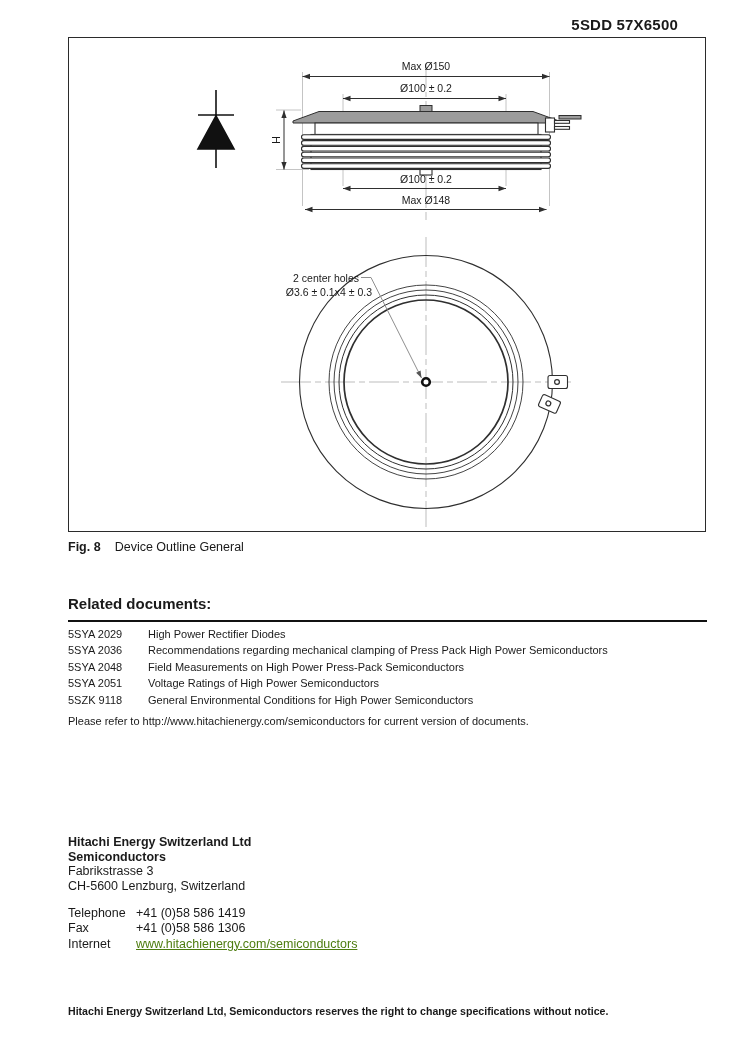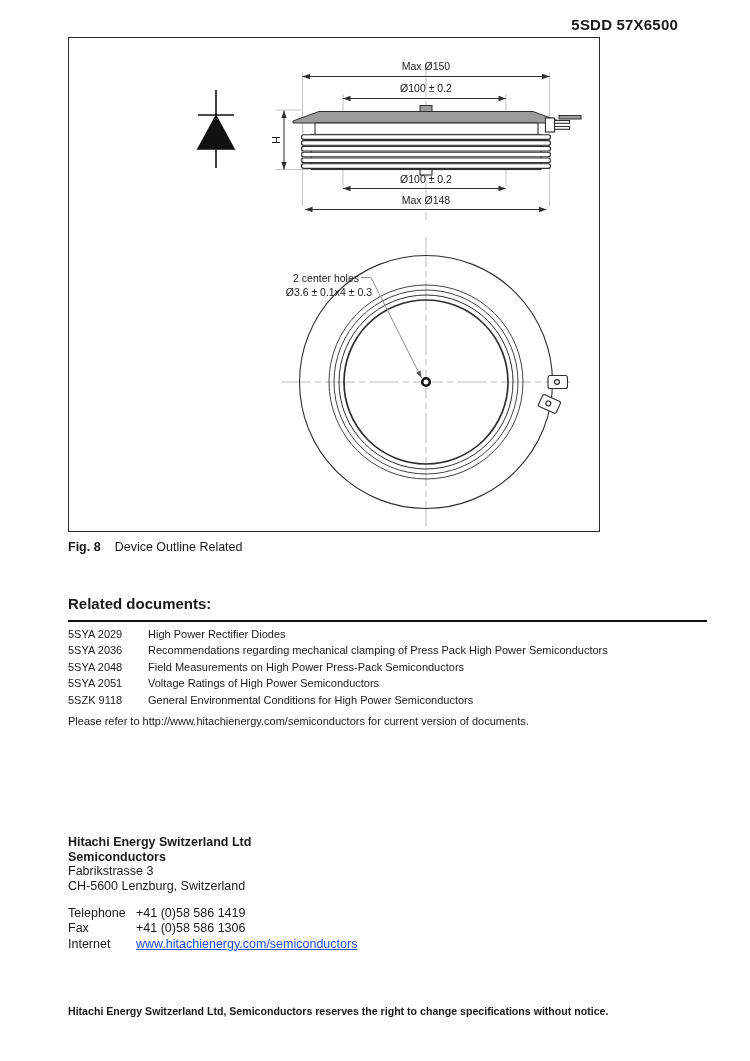--- a/index.html
+++ b/index.html
@@ -12,21 +12,21 @@
     overflow:hidden;
   }
   
   .doc-title{
     position:absolute;top:16px;right:72px;
     font-size:15px;font-weight:bold;letter-spacing:.2px;
   }
   
   .figure-box{
     position:absolute;left:68px;top:37px;
-    width:532px;height:495px;
+    width:638px;height:495px;
     border:1.5px solid #2b2b2b;
     box-sizing:border-box;
     background:#ffffff;
   }
   .figure-box svg{display:block;}
   svg text{
     font-family:"Liberation Sans", sans-serif;
     font-size:10.5px;fill:#1a1a1a;
   }
   .dim{stroke:#2f2f2f;stroke-width:1;}
@@ -47,21 +47,21 @@
   }
   .doc-row{display:flex;font-size:11px;line-height:16.4px;}
   .doc-id{width:80px;flex:none;}
   .doc-note{font-size:11px;margin-top:7px;}
   
   .address{position:absolute;left:68px;top:835px;font-size:12.5px;line-height:14.6px;}
   .address .bold{font-weight:bold;}
   .contacts{position:absolute;left:68px;top:906px;font-size:12.5px;}
   .contact-row{display:flex;line-height:15.3px;}
   .contact-label{width:68px;flex:none;}
-  .link{color:#1d4ed8;text-decoration:underline;cursor:pointer;}
+  .link{color:#4d7c0f;text-decoration:underline;cursor:pointer;}
   
   .footer{position:absolute;left:68px;top:1005px;width:639px;}
   .footer-notice{font-size:10.6px;font-weight:bold;line-height:12.5px;}
   .footer-doc{font-size:10px;line-height:12.5px;}
 </style>
 </head>
 <body>
 
 <div class="page">
 
@@ -157,21 +157,21 @@
         </g>
         <g transform="translate(470.5,359.5) rotate(24 10 7)">
           <rect class="edge" x="0" y="0" width="19.5" height="13" rx="2"></rect>
           <circle cx="8.5" cy="6.5" r="2.4" fill="#ffffff" stroke="#2f2f2f" stroke-width="1.2"></circle>
         </g>
       </g>
     </svg>
   </div>
 
   <div class="fig-caption">
-    <span class="cap-label">Fig. 8</span><span>Device Outline Related</span>
+    <span class="cap-label">Fig. 8</span><span>Device Outline General</span>
   </div>
 
   <div class="related">
     <div class="related-heading">Related documents:</div>
     <div class="doc-table">
       <div class="doc-row">
         <span class="doc-id">5SYA 2029</span>
         <span class="doc-name">High Power Rectifier Diodes</span>
       </div>
       <div class="doc-row">

